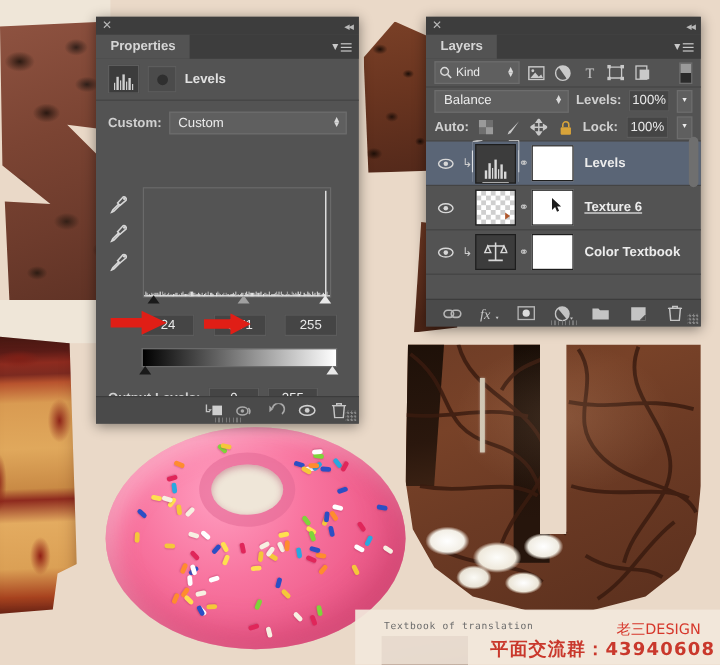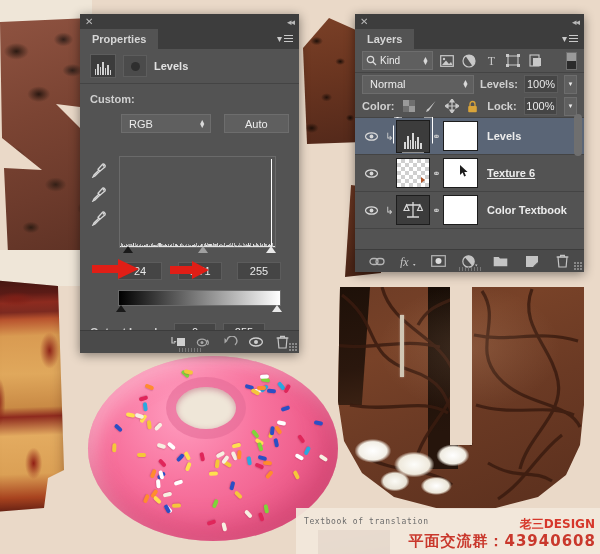--- a/index.html
+++ b/index.html
@@ -305,25 +305,25 @@
     border-top:1px solid #3c3c3c;display:flex;align-items:center;justify-content:center;gap:13px;
   }
   .lay-footer .foot-btn{width:18px;}
 
   
   .wm-box{
     position:absolute;left:296px;top:508px;width:304px;height:46px;
     background:rgba(242,231,220,.93);
   }
   .wm-en{
-    position:absolute;left:8px;top:9px;font-size:8px;color:#6b6b6b;
+    position:absolute;left:24px;top:9px;font-size:8px;color:#6b6b6b;
     letter-spacing:.6px;font-family:"DejaVu Sans Mono", monospace;
   }
   .wm-design{
-    position:absolute;right:5px;top:8px;font-size:12px;font-weight:bold;
+    position:absolute;right:16px;top:8px;font-size:12px;font-weight:normal;
     color:#d6372b;font-family:"DejaVu Sans", sans-serif;letter-spacing:0;
   }
   .wm-qq{
     position:absolute;right:4px;top:24px;font-size:15px;font-weight:bold;
     color:#c9382c;font-family:"DejaVu Sans", sans-serif;letter-spacing:1px;
   }
 </style>
 </head>
 <body>
 
@@ -481,32 +481,29 @@
           <b style="height:5px"></b>
       </div>
       <div class="mask-icon">
           <span></span>
         </div>
       <div class="props-title">Levels</div>
     </div>
 
     <div class="row" style="margin-top:9px;">
       <span class="lbl">Custom:</span>
-    </div>
-
-    <div class="row" style="margin-top:9px;padding-left:41px;gap:13px;">
-      <div class="ps-select" style="width:85px;">
-        <span>RGB</span>
+      <div class="ps-select" style="width:147px;">
+        <span>Custom</span>
         <span class="stepper">
             <span>▲</span>
             <span>▼</span>
           </span>
       </div>
-      <div class="ps-btn" style="width:48px;">Auto</div>
-    </div>
+    </div>
+
 
     <div class="eyedrop" style="left:11px;top:148px;">
       <svg width="16" height="16" viewBox="0 0 16 16">
           <g stroke="#d6d6d6" stroke-width="1.3" fill="none">
             <path d="M11.5 2.2 a2 2 0 0 1 2.6 2.6 L9 9.2 l-2-2z"></path>
             <path d="M7.5 8.5 L3 13 l-1 2 2-1 4.5-4.5z"></path>
           </g>
           <circle cx="12.6" cy="3.6" r="1.1" fill="#d6d6d6"></circle>
         </svg>
     </div>
@@ -844,35 +841,35 @@
         <svg width="13" height="13" viewBox="0 0 13 13">
             <rect x="1" y="1" width="9" height="11" stroke="#c9c9c9" stroke-width="1.1" fill="none"></rect>
             <rect x="4" y="4" width="8" height="8" fill="#c9c9c9"></rect>
           </svg>
       </div>
       <div class="toggle-pill" style="margin-left:auto;"></div>
     </div>
 
     <div class="blend-row">
       <div class="ps-select" style="width:108px;">
-        <span>Normal</span>
+        <span>Balance</span>
         <span class="stepper">
             <span>▲</span>
             <span>▼</span>
           </span>
       </div>
       <span class="lbl">Levels:</span>
       <div class="num-field" style="width:35px;">100%</div>
       <div class="ps-btn" style="width:12px;padding:0;">
         <span style="font-size:6px;">▼</span>
       </div>
     </div>
 
     <div class="lock-row">
-      <span class="lbl">Color:</span>
+      <span class="lbl">Auto:</span>
       <div class="filt-icon">
         <svg width="12" height="12" viewBox="0 0 12 12">
             <rect width="12" height="12" fill="#6f6f6f"></rect>
             <rect width="6" height="6" fill="#9a9a9a"></rect>
             <rect x="6" y="6" width="6" height="6" fill="#9a9a9a"></rect>
           </svg>
       </div>
       <div class="filt-icon">
         <svg width="14" height="13" viewBox="0 0 14 13">
             <path d="M12.5 1 L6 8 L4 9.5 L3 12 L5.5 11 L7 9z" fill="#c9c9c9"></path>

